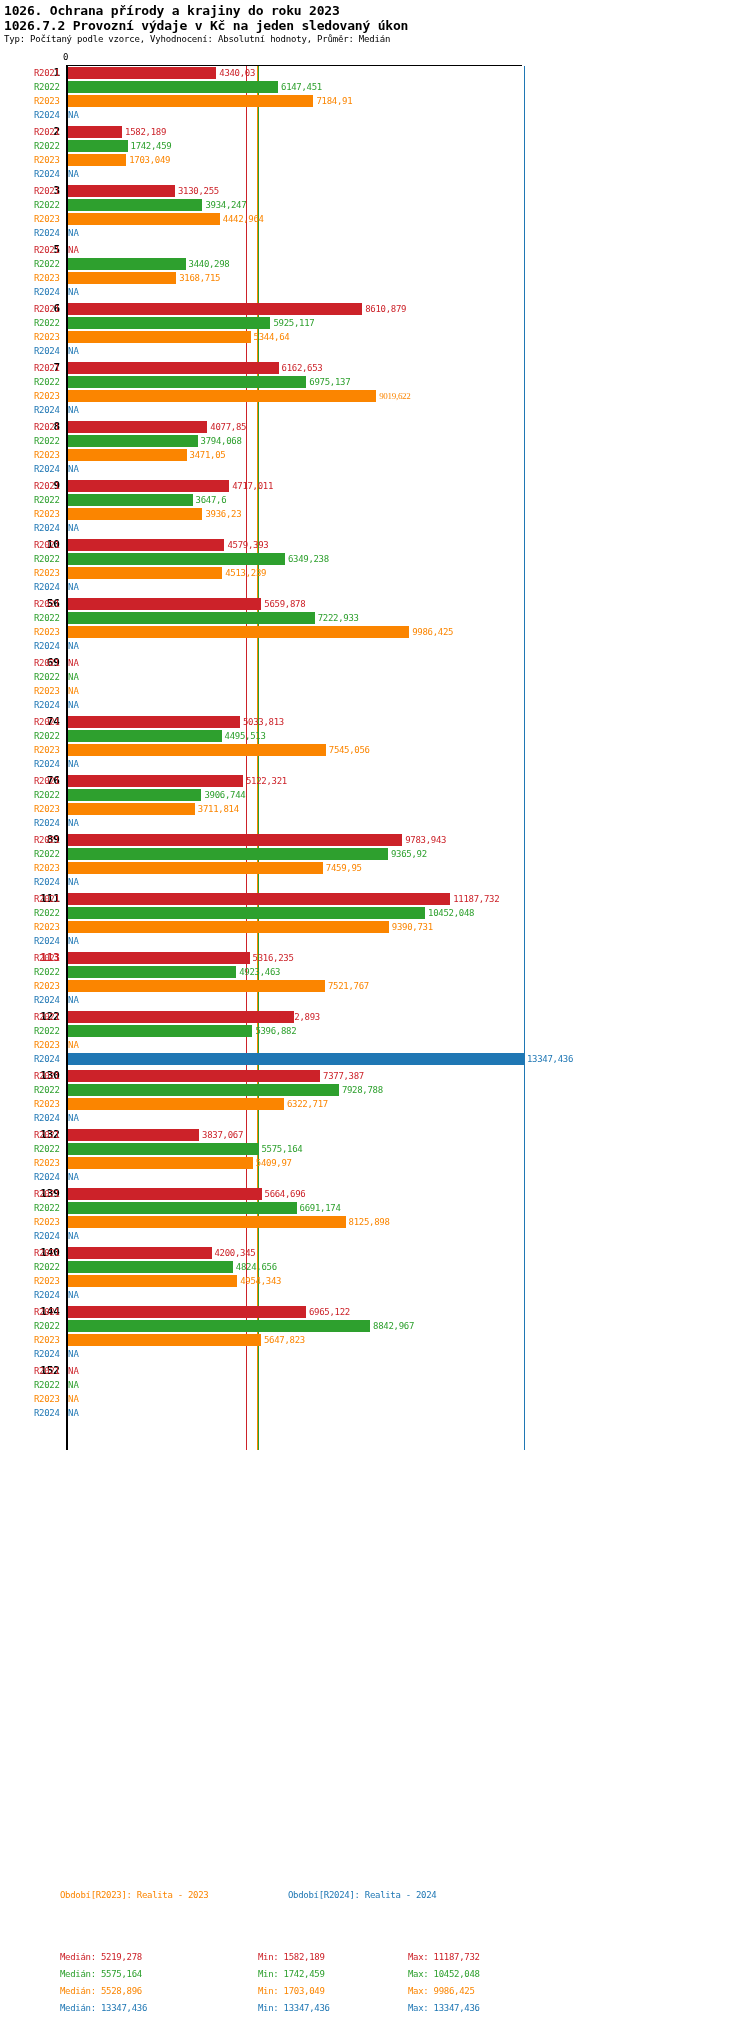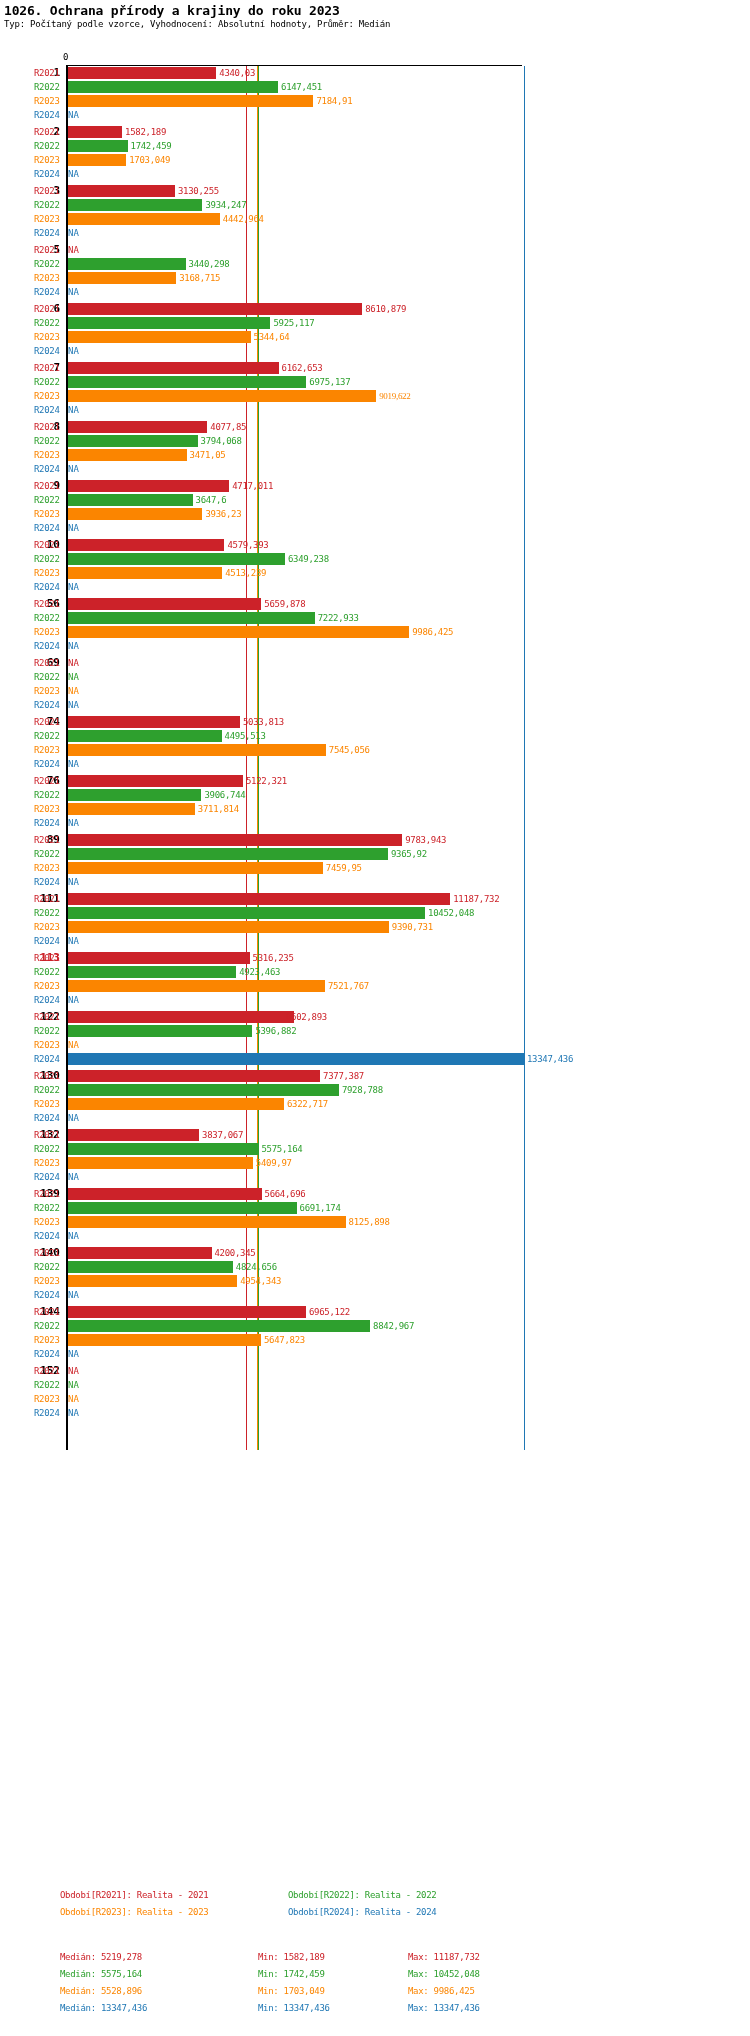--- a/index.html
+++ b/index.html
@@ -50,20 +50,21 @@
   #stats .srow{position:relative;height:17px;padding-left:30px;}
   #stats .sc1{position:absolute;left:60px;}
   #stats .sc2{position:absolute;left:258px;}
   #stats .sc3{position:absolute;left:408px;}
 </style>
 </head>
 <body>
 
 <div class="titles">
   <div class="t1">1026. Ochrana přírody a krajiny do roku 2023</div>
+  <div class="t2">1026.7.2 Provozní výdaje v Kč na jeden sledovaný úkon</div>
   <div class="t3">Typ: Počítaný podle vzorce, Vyhodnocení: Absolutní hodnoty, Průměr: Medián</div>
 </div>
 
 <div id="plot">
   <div class="zero-label">0</div>
   <div class="top-rule"></div>
   <div class="zero-axis"></div>
   <div id="vlines">
       <div class="vline red" style="left: 246.311px;"></div>
       <div class="vline green" style="left: 258.469px;"></div>
@@ -417,21 +418,21 @@
         <div class="row" style="top: 42px;">
           <div class="ser-label c2024">R2024</div>
           <div class="na c2024">NA</div>
         </div>
       </div>
       <div class="grp" style="top: 955px; height: 56px;">
         <div class="grp-label" style="top: 0px;">122</div>
         <div class="row" style="top: 0px;">
           <div class="ser-label c2021">R2021</div>
           <div class="bar b2021" style="width: 225.58px;"></div>
-          <div class="val c2021" style="left: 286px;">6602,893</div>
+          <div class="val c2021" style="left: 279px;">6602,893</div>
         </div>
         <div class="row" style="top: 14px;">
           <div class="ser-label c2022">R2022</div>
           <div class="bar b2022" style="width: 184.378px;"></div>
           <div class="val c2022" style="left: 255.378px;">5396,882</div>
         </div>
         <div class="row" style="top: 28px;">
           <div class="ser-label c2023">R2023</div>
           <div class="na c2023">NA</div>
         </div>
@@ -567,24 +568,20 @@
         </div>
         <div class="row" style="top: 42px;">
           <div class="ser-label c2024">R2024</div>
           <div class="na c2024">NA</div>
         </div>
       </div>
     </div>
 </div>
 
 <div id="legend">
-    <div class="lrow">
-      <div class="lc1 c2021">Období[R2021]: Realita - 2021</div>
-      <div class="lc2 c2022">Období[R2022]: Realita - 2022</div>
-    </div>
     <div class="lrow">
       <div class="lc1 c2023">Období[R2023]: Realita - 2023</div>
       <div class="lc2 c2024">Období[R2024]: Realita - 2024</div>
     </div>
   </div>
 <div id="stats">
     <div class="srow">
       <div class="sc1 c2021">Medián: 5219,278</div>
       <div class="sc2 c2021">Min: 1582,189</div>
       <div class="sc3 c2021">Max: 11187,732</div>

